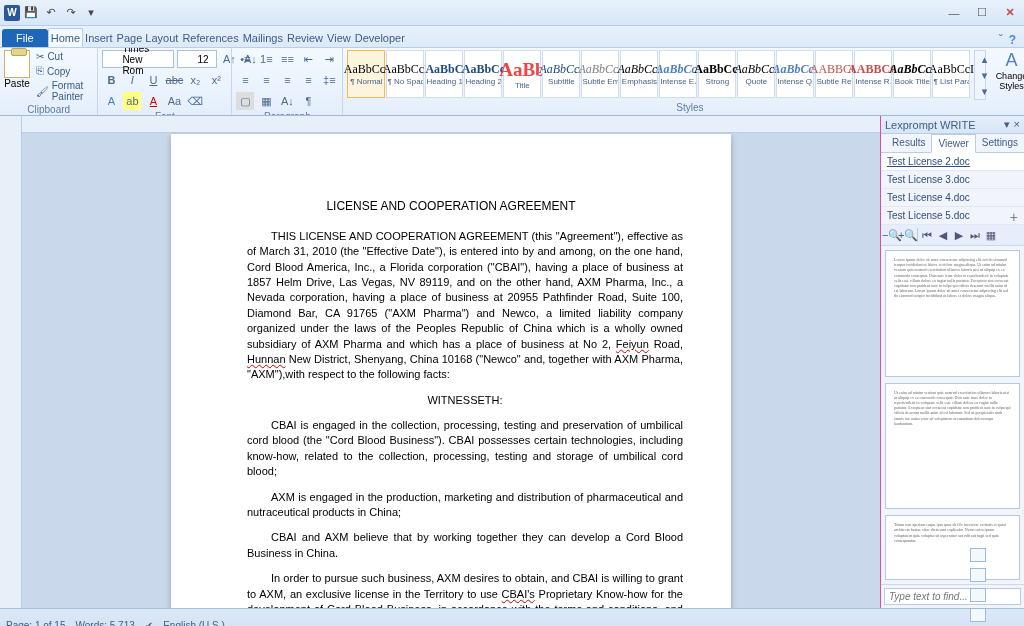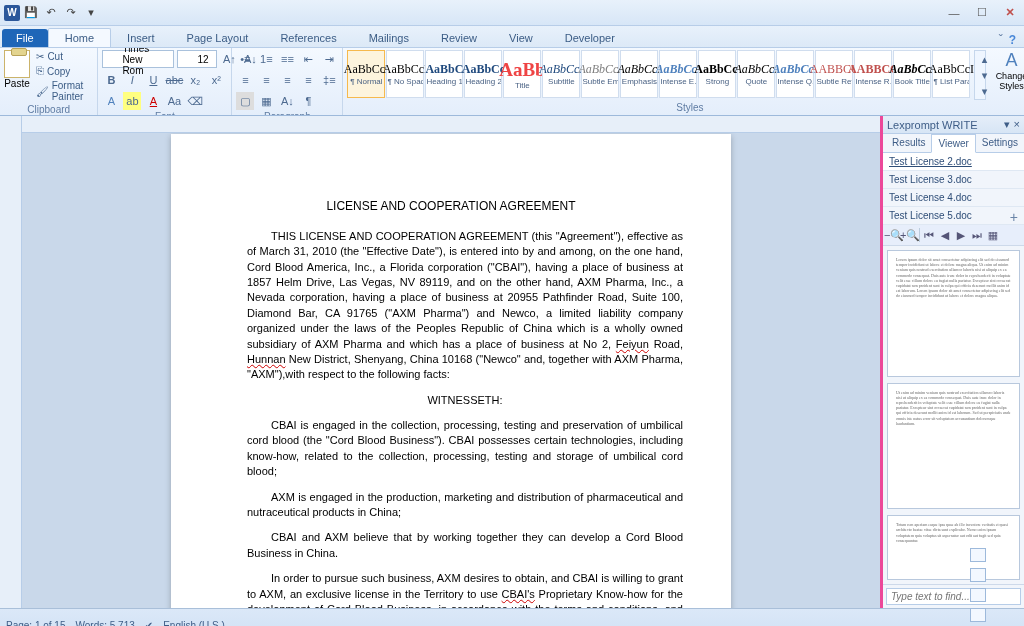--- a/index.html
+++ b/index.html
@@ -9,21 +9,21 @@
 .qat { display: flex; align-items: center; gap: 2px; padding: 0 4px; }
 .qat .w-icon { width: 16px; height: 16px; background: #2b579a; color: #fff; display: flex; align-items: center; justify-content: center; font-weight: bold; font-size: 10px; border-radius: 2px; }
 .qat .qbtn { width: 18px; height: 18px; display: flex; align-items: center; justify-content: center; font-size: 11px; color: #444; cursor: pointer; }
 .title-center { position: absolute; left: 50%; transform: translateX(-50%); color: #5f7ca3; font-size: 12px; }
 .win-controls { margin-left: auto; display: flex; }
 .win-controls div { width: 28px; height: 20px; display: flex; align-items: center; justify-content: center; font-size: 11px; cursor: pointer; color: #555; }
 .win-controls .close { color: #c0504d; font-weight: bold; }
 
 .ribbon-tabs { height: 22px; background: linear-gradient(#e8f1fb,#dce9f7); display: flex; align-items: end; padding-left: 2px; border-bottom: 1px solid #b7cde8; font-size: 11px; }
 .ribbon-tabs .file-tab { background: #1e66b8; color: #fff; padding: 3px 14px; border-radius: 3px 3px 0 0; cursor: pointer; }
-.ribbon-tabs .tab { padding: 3px 16px; color: #3b5c85; cursor: pointer; }
+.ribbon-tabs .tab { padding: 3px 2px; color: #3b5c85; cursor: pointer; }
 .ribbon-tabs .tab.active { background: #f4f9ff; border: 1px solid #b7cde8; border-bottom: none; border-radius: 2px 2px 0 0; }
 .ribbon-tabs .right-tools { margin-left: auto; display: flex; gap: 6px; padding-right: 8px; color: #5f7ca3; font-size: 12px; }
 
 .ribbon { height: 68px; background: linear-gradient(#f4f9ff,#e4eefb); display: flex; border-bottom: 1px solid #9db9db; font-size: 10px; overflow: hidden; }
 .group { border-right: 1px solid #c6d7ec; padding: 2px 4px; display: flex; flex-direction: column; justify-content: space-between; }
 .group .group-label { text-align: center; color: #5f7ca3; font-size: 10px; padding-top: 1px; }
 .group .body { flex: 1; display: flex; gap: 4px; align-items: flex-start; }
 
 .paste-btn { width: 34px; display: flex; flex-direction: column; align-items: center; cursor: pointer; }
 .paste-btn .pic { width: 26px; height: 28px; background: #fff; border: 1px solid #cbb36a; position: relative; }
@@ -47,21 +47,21 @@
 .workspace { display: flex; height: 492px; background: #c9d8ea; }
 .ruler-v { width: 22px; background: #e7eff9; border-right: 1px solid #b7cde8; }
 .doc-area { flex: 1; overflow: auto; display: flex; justify-content: center; padding-top: 0; position: relative; }
 .doc-area::before { content: ""; position: absolute; top: 0; left: 0; right: 0; height: 16px; background: #e7eff9; border-bottom: 1px solid #b7cde8; }
 .page { width: 560px; background: #fff; box-shadow: 0 2px 6px rgba(0,0,0,0.25); margin-top: 18px; padding: 64px 48px 48px; font-family: "Times New Roman", serif; font-size: 11px; color: #000; line-height: 1.4; min-height: 700px; }
 .page h1 { text-align: center; font-size: 12px; font-weight: normal; margin-bottom: 14px; }
 .page p { text-indent: 24px; text-align: justify; margin-bottom: 10px; margin-left: 28px; }
 .page .center { text-align: center; text-indent: 0; }
 .wavy { text-decoration: underline wavy #c00 1px; }
 
-.panel { width: 144px; background: #f1f5fb; border-left: 3px solid #ec4899; display: flex; flex-direction: column; font-size: 10px; }
+.panel { width: 144px; background: #f1f5fb; border-left: 1px solid #ec4899; display: flex; flex-direction: column; font-size: 10px; }
 .panel .ph { background: linear-gradient(#e5eef9,#d7e5f5); padding: 2px 4px; display: flex; align-items: center; justify-content: space-between; color: #3e5d87; font-size: 11px; border-bottom: 1px solid #b7cde8; }
 .panel .tabs { display: flex; justify-content: flex-end; gap: 0; border-bottom: 1px solid #b7cde8; }
 .panel .tabs span { padding: 3px 6px; color: #3e5d87; cursor: pointer; font-size: 10px; }
 .panel .tabs span.active { background: #fff; border: 1px solid #b7cde8; border-bottom: 1px solid #fff; margin-bottom: -1px; }
 .panel .filelist div { padding: 3px 6px; border-bottom: 1px solid #dfe8f3; color: #2f4e78; cursor: pointer; position: relative; }
 .panel .filelist div.sel { background: #fff; text-decoration: underline; }
 .panel .plus { position: absolute; right: 6px; top: 2px; color: #6a85a8; font-size: 14px; }
 .panel .toolbar { display: flex; gap: 2px; padding: 3px 4px; background: #e7eefb; border-bottom: 1px solid #cdd9ea; }
 .panel .toolbar span { width: 14px; height: 14px; display: flex; align-items: center; justify-content: center; color: #557; cursor: pointer; font-size: 11px; }
 .panel .thumbs { flex: 1; overflow: auto; padding: 4px; display: flex; flex-direction: column; gap: 6px; }

